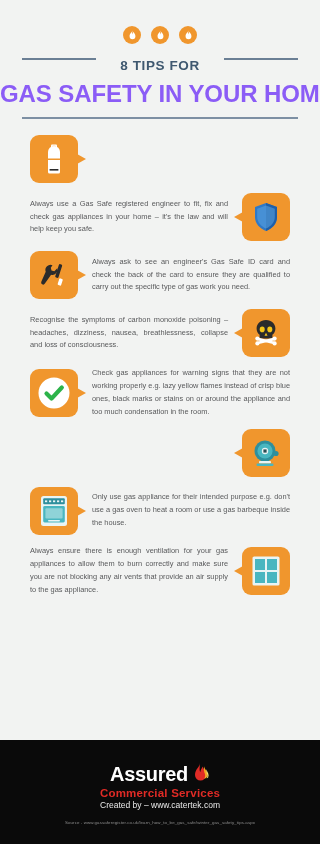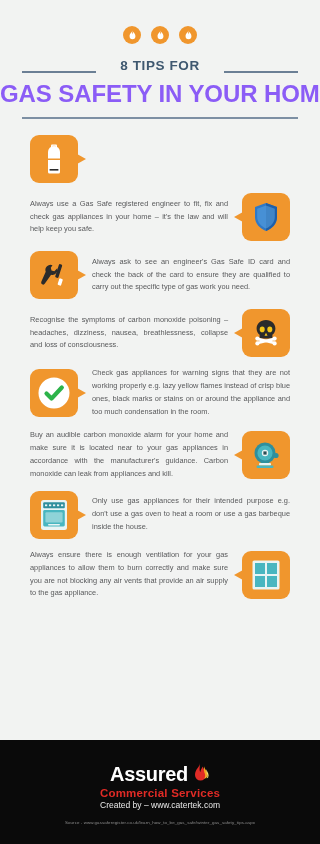--- a/index.html
+++ b/index.html
@@ -13,21 +13,21 @@
 
   
   .header { padding-top:26px; text-align:center; }
   .flames { display:flex; justify-content:center; gap:10px; margin-bottom:14px; }
   .flame-badge {
     width:18px; height:18px; border-radius:50%;
     background:#f0962d; display:flex; align-items:center; justify-content:center;
   }
   .flame-badge svg { width:9px; height:11px; display:block; }
 
-  .kicker-row { display:flex; align-items:flex-end; justify-content:center; gap:24px; padding:0 22px; }
+  .kicker-row { display:flex; align-items:flex-start; justify-content:center; gap:24px; padding:0 22px; }
   .kicker-line { height:2px; background:#6b7f95; flex:1; }
   .kicker {
     font-size:13.5px; font-weight:bold; color:#3f5870;
     letter-spacing:0.6px; white-space:nowrap;
   }
   .title {
     margin-top:7px;
     font-size:24px; font-weight:bold; color:#8b5cf6;
     letter-spacing:-0.1px; white-space:nowrap;
   }
@@ -199,21 +199,20 @@
             <circle cx="15" cy="13" r="7.6" fill="#49b6c0"></circle>
             <circle cx="15" cy="13" r="3.2" fill="#e9f4f4"></circle>
             <rect x="13.4" y="11.4" width="3.2" height="3.2" fill="#2b4c53"></rect>
             <circle cx="26" cy="15.5" r="2.6" fill="#2f8f9d"></circle>
             <rect x="9" y="23" width="12" height="2.6" rx="1" fill="#e9f4f4"></rect>
             <rect x="6.5" y="25.6" width="17" height="2.4" rx="1.2" fill="#49b6c0"></rect>
           </svg>
         </div>
         <span class="tail"></span>
       </div>
-      <div class="tip-text">Buy an audible carbon monoxide alarm for your home and make sure it is located near to your gas appliances in accordance with the manufacturer's guidance. Carbon monoxide can leak from appliances and kill.</div>
     </div>
 
     <div class="tip left">
       <div class="icon-wrap">
         <div class="icon-box">
           <svg width="30" height="32" viewBox="0 0 30 32">
             <rect x="2" y="1" width="26" height="30" rx="2.5" fill="#e9f4f4"></rect>
             <rect x="4.2" y="3.2" width="21.6" height="6" rx="1" fill="#2f8f9d"></rect>
             <g fill="#e9f4f4">
               <rect x="6" y="5.4" width="2.2" height="1.8"></rect>
@@ -222,21 +221,21 @@
                 <rect x="18" y="5.4" width="2.2" height="1.8"></rect>
               <rect x="22" y="5.4" width="2.2" height="1.8"></rect>
             </g>
             <rect x="4.2" y="11" width="21.6" height="16.4" rx="1.4" fill="#49b6c0"></rect>
             <rect x="6.4" y="13.2" width="17.2" height="10.4" rx="1" fill="#8fd3d8"></rect>
             <rect x="9" y="25" width="12" height="1.6" rx="0.8" fill="#e9f4f4"></rect>
           </svg>
         </div>
         <span class="tail"></span>
       </div>
-      <div class="tip-text">Only use gas appliances for their intended purpose e.g. don't use a gas oven to heat a room or use a gas barbeque inside the house.</div>
+      <div class="tip-text">Only use gas appliance for their intended purpose e.g. don't use a gas oven to heat a room or use a gas barbeque inside the house.</div>
     </div>
 
     <div class="tip right">
       <div class="icon-wrap">
         <div class="icon-box">
           <svg width="30" height="32" viewBox="0 0 30 32">
             <rect x="1.5" y="1.5" width="27" height="29" rx="1.6" fill="#e9f4f4"></rect>
             <rect x="4" y="4" width="10" height="11" fill="#49b6c0"></rect>
             <rect x="16" y="4" width="10" height="11" fill="#49b6c0"></rect>
             <rect x="4" y="17" width="10" height="11" fill="#49b6c0"></rect>

